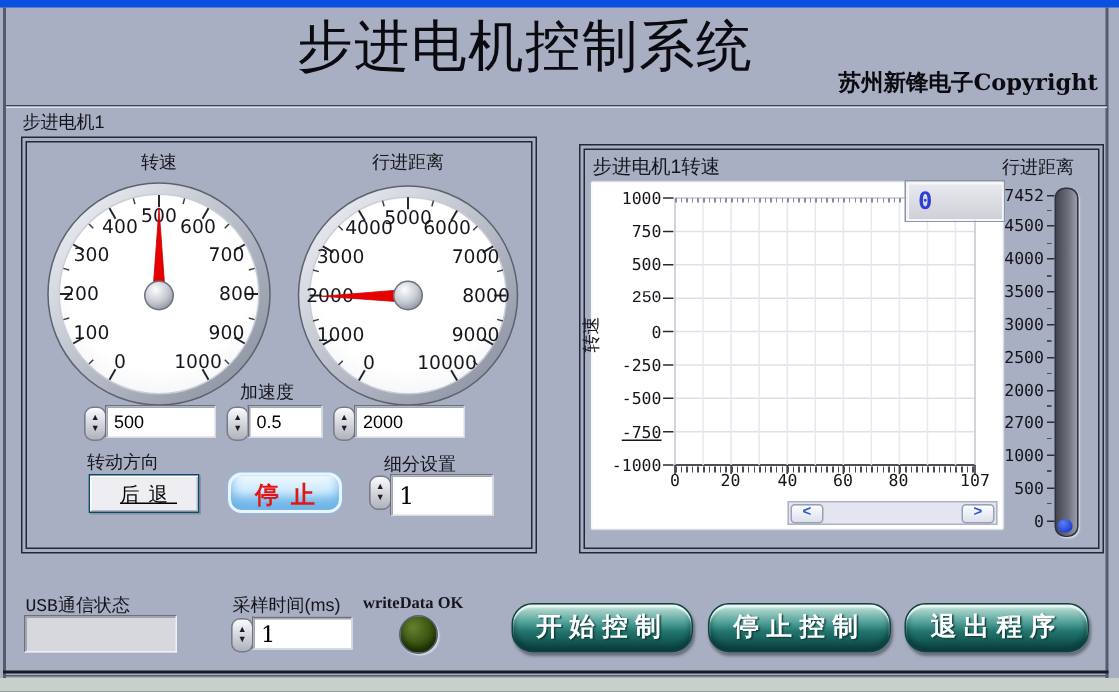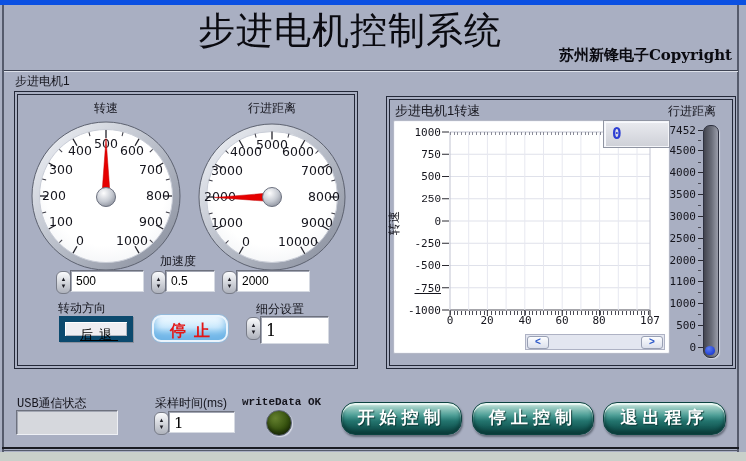--- a/index.html
+++ b/index.html
@@ -1,35 +1,35 @@
 <!DOCTYPE html>
 <html><head>
 <meta charset="utf-8">
 <style>
   html,body{margin:0;padding:0;background:#7d8496;}
   #win{position:relative;width:746px;height:461px;background:#a9afc2;overflow:hidden;
        font-family:"Liberation Sans","DejaVu Sans",sans-serif;color:#15151d;}
   .abs{position:absolute;}
   .lbl{position:absolute;font-size:12px;white-space:nowrap;color:#15151d;}
-  .mono{font-family:Liberation Mono, monospace;}
+  .mono{font-family:Liberation Serif, serif;}
   .serif{font-family:"DejaVu Serif","Liberation Serif",serif;}
   
   .dbox{position:absolute;border:1px solid #232838;box-shadow:0 0 0 2px #a9afc2,0 0 0 3px #232838;}
   
   .field{position:absolute;background:#fff;border:1px solid #6d717e;border-right-color:#d6dae2;
          border-bottom-color:#d6dae2;box-shadow:inset 1px 1px 0 #a2a6b2;
          font-size:12px;padding:3px 0 0 5px;color:#000;white-space:nowrap;}
   .bigval{font-family:"DejaVu Serif","Liberation Serif",serif;font-size:16px;padding-top:4px;}
   
   .spin{position:absolute;width:13px;height:21px;border-radius:6px;border:1px solid #787c88;
         background:linear-gradient(180deg,#fafbfd,#aeb2bc);display:flex;flex-direction:column;
         align-items:center;justify-content:center;line-height:1;}
   .spin span{font-size:6px;color:#1c1c24;display:block;height:7px;}
   
-  .graybtn{position:absolute;background:#eeeef2;border:6px solid #0c4a6e;
+  .graybtn{position:absolute;background:#eeeef2;border:1px solid #0c4a6e;
            box-shadow:inset 1px 1px 0 #ffffff,inset -1px -1px 0 #b4b8c2,1px 1px 0 #8b909c;
            font-size:13px;text-align:center;letter-spacing:6px;color:#000;text-decoration:underline;}
   .stopbtn{position:absolute;border-radius:9px;border:2px solid #e9f4fd;
            box-shadow:0 0 0 1px #93b9da,inset 0 -6px 8px #6fb4e6;
            background:linear-gradient(180deg,#f0f9ff 0%,#cdeafd 45%,#8cc8f0 80%,#7cbcec 100%);
            color:#e31515;font-weight:bold;font-size:16px;letter-spacing:8px;text-align:center;}
   .tealbtn{position:absolute;height:31px;border-radius:14px;border:1px solid #0d4341;
            background:linear-gradient(180deg,#d7ece6 0%,#9dcdc4 14%,#4d9e96 40%,#23746e 58%,#155a56 80%,#114c49 100%);
            box-shadow:inset 0 2px 1px #e9f8f3,inset 0 -3px 4px #0a3a38,1px 2px 2px rgba(20,30,40,.45);
            color:#fff;font-weight:bold;font-size:17px;letter-spacing:5px;text-align:center;line-height:30px;
@@ -382,21 +382,21 @@
   </div>
 
   <div class="lbl" style="left:668px;top:103px;">行进距离</div>
   <div class="rtick" style="top:124px;">7452</div>
   <div class="rtick" style="top:144px;">4500</div>
   <div class="rtick" style="top:166px;">4000</div>
   <div class="rtick" style="top:188px;">3500</div>
   <div class="rtick" style="top:210px;">3000</div>
   <div class="rtick" style="top:232px;">2500</div>
   <div class="rtick" style="top:254px;">2000</div>
-  <div class="rtick" style="top:275px;">1100</div>
+  <div class="rtick" style="top:275px;">2700</div>
   <div class="rtick" style="top:297px;">1000</div>
   <div class="rtick" style="top:319px;">500</div>
   <div class="rtick" style="top:341px;">0</div>
   <div class="minor-y" style="left:698px;top:140px;width:3px;height:197px;"></div>
   <div class="vslider" style="left:703px;top:125px;height:231px;"></div>
   <div class="vthumb" style="left:705px;top:346px;"></div>
 
   <div class="lbl" style="left:17px;top:395px;font-family:Liberation Mono, monospace;">USB通信状态</div>
   <div class="abs" style="left:16px;top:410px;width:100px;height:23px;background:#d6d8dd;border:1px solid #6d717e;border-right-color:#eef0f5;border-bottom-color:#eef0f5;box-shadow:inset 1px 1px 0 #a2a6b2;font-size:12px;"></div>
 

